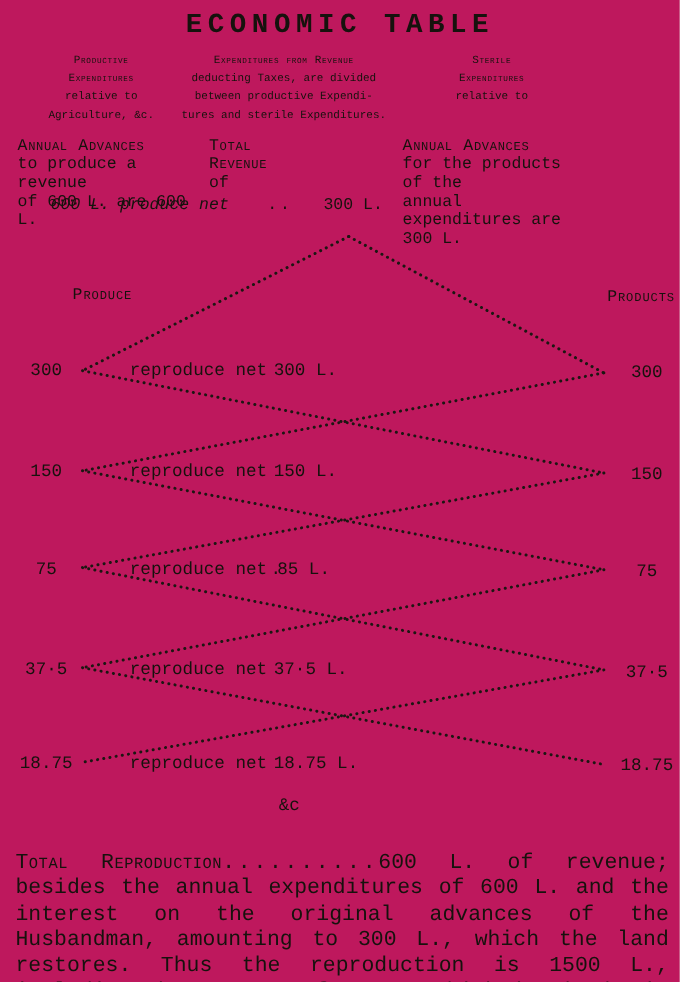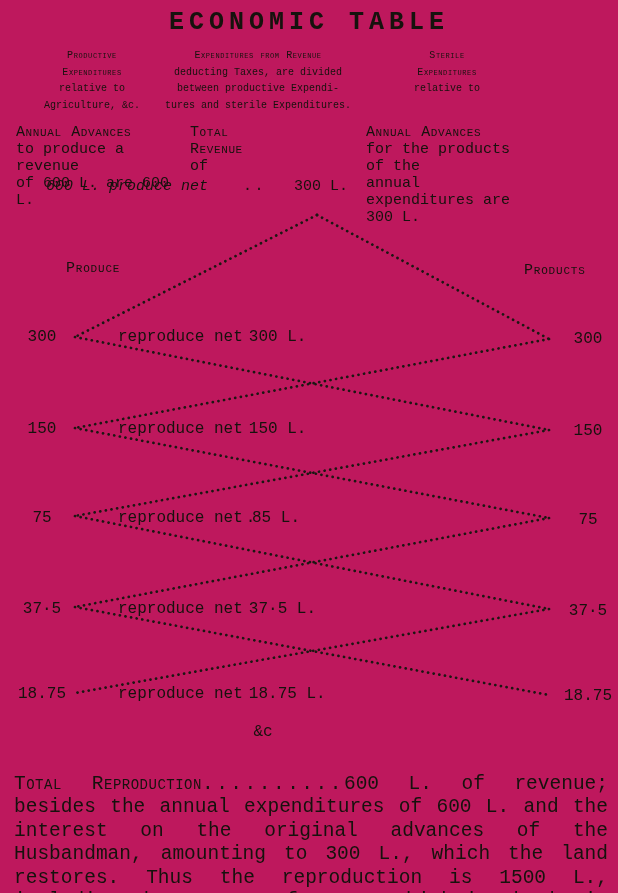--- a/index.html
+++ b/index.html
@@ -36,21 +36,21 @@
   .produce-net{
     position:absolute;left:46px;top:178px;width:302px;
     display:flex;align-items:baseline;font-size:15px;gap:32px;
   }
   .produce-net .it{font-style:italic;white-space:nowrap;}
   .produce-net .leader{flex:1;overflow:hidden;white-space:nowrap;letter-spacing:2.5px;padding:0 3px;}
   .produce-net .val{white-space:nowrap;}
 
   .side-heading{position:absolute;font-size:15px;font-variant:small-caps;letter-spacing:.8px;}
   .produce-heading{left:33px;top:260px;margin-left:33px;}
-  .products-heading{left:524px;top:262px;}
+  .products-heading{left:552px;top:262px;}
 
   .zigzag{position:absolute;left:0;top:205px;overflow:visible;}
 
   .num{position:absolute;width:52px;text-align:center;font-size:16px;}
   .num-left{left:16px;}
   .num-right{left:562px;}
 
   .net-row{
     position:absolute;left:118px;width:182px;
     display:flex;align-items:flex-end;font-size:16px;

